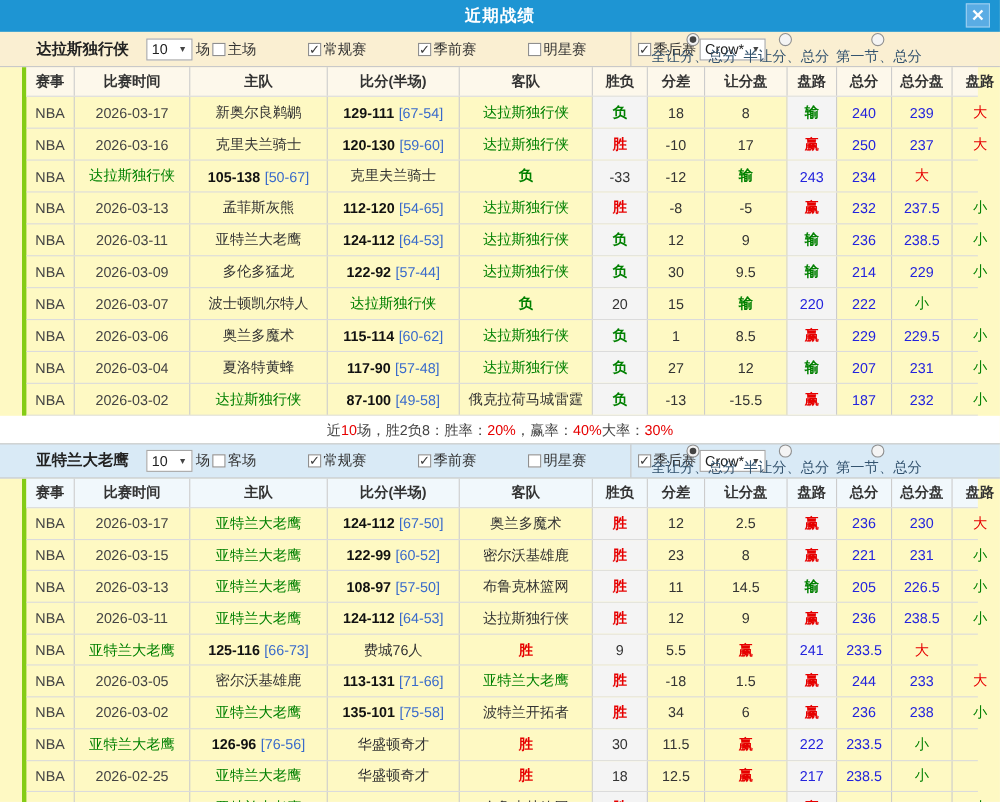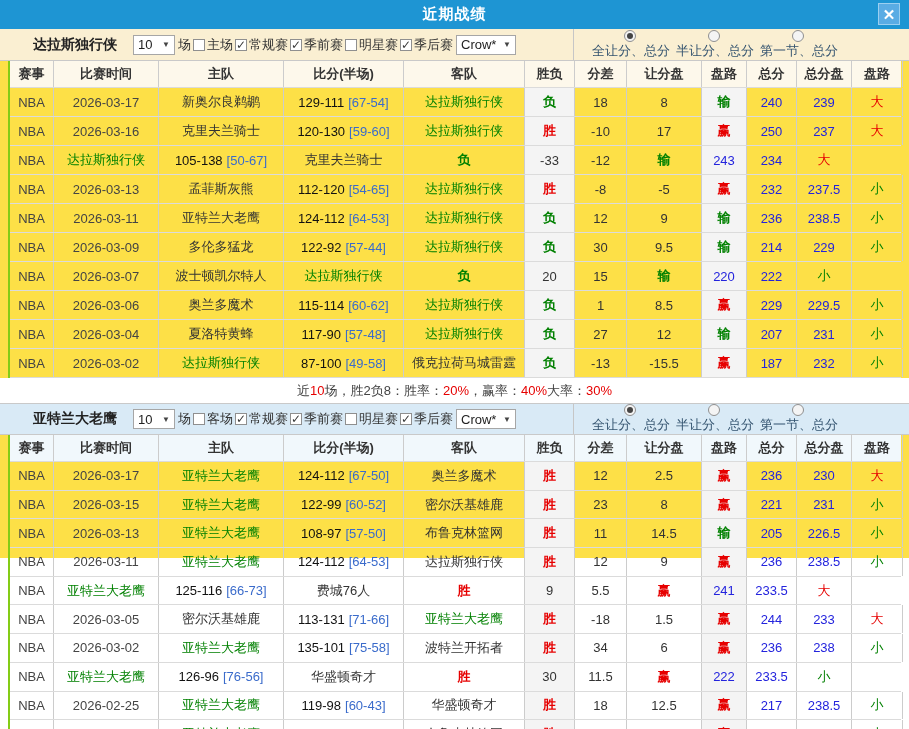--- a/index.html
+++ b/index.html
@@ -1,21 +1,21 @@
 <!DOCTYPE html>
 <html><head>
 <meta charset="utf-8">
 <style>
   html,body{margin:0;padding:0;}
   body{
     width:909px;height:729px;overflow:hidden;background:#fff;
     font-family:"Liberation Sans","DejaVu Sans",sans-serif;
     -webkit-font-smoothing:antialiased;
   }
-  .app{width:909px;height:558px;position:relative;background:#fde047;}
+  .app{width:909px;height:729px;position:relative;background:#fef9c3;}
 
   
   .titlebar{height:29px;background:#1E95D3;position:relative;
     display:flex;align-items:center;justify-content:center;}
   .titlebar .title{color:#fff;font-size:15px;font-weight:700;letter-spacing:1px;}
   .close-btn{position:absolute;right:9px;top:3px;width:22px;height:22px;
     background:#5AACE4;border:1px solid #9BCFF0;display:flex;align-items:center;
     justify-content:center;cursor:pointer;box-sizing:border-box;padding:0;}
   .close-btn span{color:#fff;font-size:15px;font-weight:700;line-height:1;}
 
@@ -26,53 +26,53 @@
   .controls.c1{background:#D9EAF6;border-top:1px solid #C9C9C9;border-bottom:1px solid #C9C9C9;}
   .team-name{font-weight:700;font-size:14px;color:#222;margin-right:16px;}
   .select{display:inline-flex;align-items:center;justify-content:space-between;
     background:#fff;border:1px solid #A6A6A6;height:20px;padding:0 4px;
     box-sizing:border-box;cursor:pointer;}
   .select .sel-val{font-size:13px;color:#222;}
   .select .sel-arrow{font-size:8px;color:#444;margin-left:4px;}
   .select.games{width:42px;margin-right:2px;}
   .select.src{width:60px;margin-left:2px;}
   .plain-label{margin:0 1px;}
-  .cb-group{display:inline-flex;align-items:flex-start;}
+  .cb-group{display:inline-flex;align-items:flex-start;gap:45px;}
   .cb-item{display:inline-flex;align-items:center;}
   .cb-box{width:12px;height:12px;border:1px solid #8F8F8F;background:#fff;
     display:inline-flex;align-items:center;justify-content:center;margin:0 1px;
     box-sizing:border-box;cursor:pointer;font-size:12px;font-weight:700;color:#3A3A3A;
     line-height:10px;overflow:visible;}
   .vdivider{position:absolute;left:573px;top:0;bottom:0;width:1px;background:#C6C6C6;}
   .radio-group{position:absolute;left:592px;display:flex;align-items:center;}
   .radio-item{display:inline-flex;align-items:center;margin-right:6px;flex-direction:column;}
   .radio-circle{width:12px;height:12px;border:1px solid #8F8F8F;border-radius:50%;
     background:#F4F4F4;display:inline-flex;align-items:center;justify-content:center;
     margin-right:2px;cursor:pointer;box-sizing:border-box;}
   .radio-circle.sel::after{content:"";width:6px;height:6px;border-radius:50%;background:#444;}
   .radio-label{color:#33536F;font-size:13px;}
 
   
-  .grid{margin:0 8px;border-left:2px solid #84cc16;box-sizing:border-box;}
+  .grid{margin:0 20px;border-left:4px solid #84cc16;box-sizing:border-box;}
   .row{display:grid;
     grid-template-columns:44px 105px 125px 120px 121px 50px 52px 75px 45px 50px 55px 51px;
     border-bottom:1px solid #DBDBDB;}
   .grid-0 .row{height:28px;}
   .grid-1 .row{height:27.7px;}
   .grid-0 .header-row{height:26px;background:#FDF8EB;}
   .grid-1 .header-row{height:26px;background:#F1F8FC;}
   .cell{display:flex;align-items:center;justify-content:center;
     border-right:1px solid #CCCCCC;font-size:13px;color:#333;box-sizing:border-box;
     white-space:nowrap;overflow:hidden;}
   .header-row .cell{font-weight:700;color:#333;}
   .data-row .cell:nth-child(6),.data-row .cell:nth-child(9){background:#F4F4F4;}
   .c-muted{color:#444;text-align:right;}
   .team-hl{color:#008000;}
   .team-plain{color:#333;}
-  .score-main{font-weight:400;color:#111;margin-right:4px;}
+  .score-main{font-weight:700;color:#111;margin-right:4px;}
   .score-half{color:#3A6BCB;}
   .res-red{color:#E60000;font-weight:700;}
   .res-green{color:#008000;font-weight:700;}
   .ou-red{color:#E60000;}
   .ou-green{color:#008000;}
   .num-blue{color:#2323DD;}
 
   
   .summary{height:25px;display:flex;align-items:center;justify-content:center;
     font-size:13px;background:#fff;}
@@ -527,24 +527,20 @@
         <div class="cell">11.5</div>
         <div class="cell res-red">赢</div>
         <div class="cell num-blue">222</div>
         <div class="cell num-blue">233.5</div>
         <div class="cell ou-green">小</div>
       </div>
       <div class="row data-row">
         <div class="cell c-muted">NBA</div>
         <div class="cell c-muted">2026-02-25</div>
         <div class="cell team-hl">亚特兰大老鹰</div>
-        <div class="cell">
-          <span class="score-main">119-98</span>
-          <span class="score-half">[60-43]</span>
-        </div>
         <div class="cell team-plain">华盛顿奇才</div>
         <div class="cell res-red">胜</div>
         <div class="cell">18</div>
         <div class="cell">12.5</div>
         <div class="cell res-red">赢</div>
         <div class="cell num-blue">217</div>
         <div class="cell num-blue">238.5</div>
         <div class="cell ou-green">小</div>
       </div>
       <div class="row data-row">

